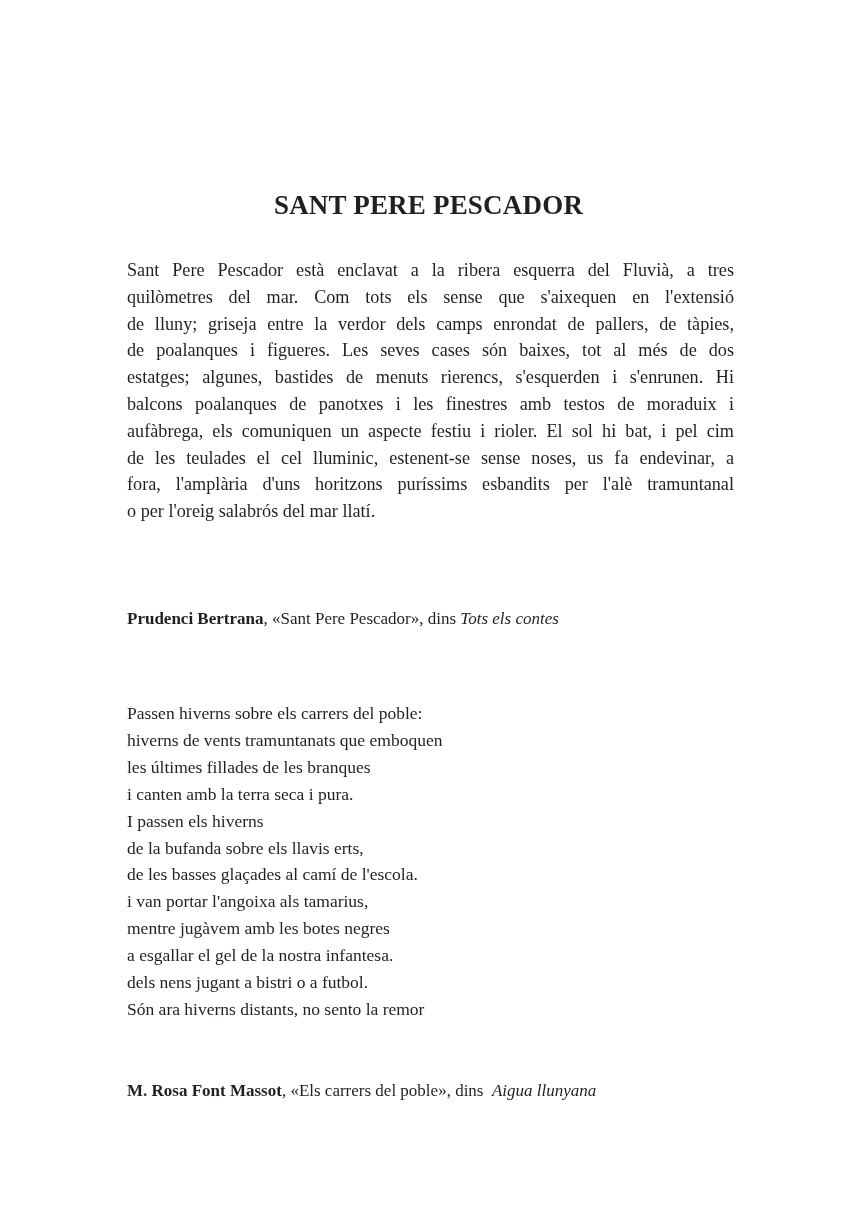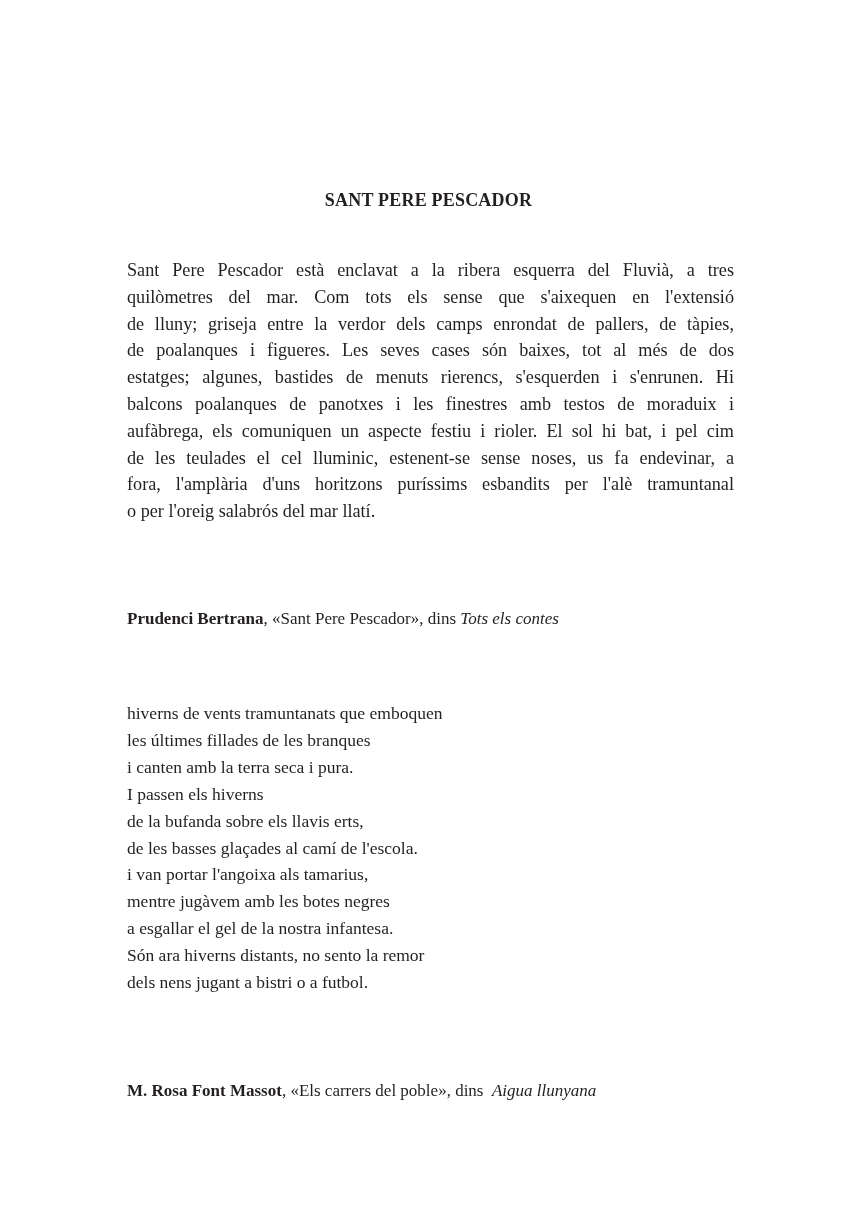--- a/index.html
+++ b/index.html
@@ -14,21 +14,21 @@
       overflow: hidden;
       font-family: "Liberation Serif", "DejaVu Serif", serif;
       color: #231f20;
     }
     .page-title {
       position: absolute;
       top: 190px;
       left: 0;
       width: 857px;
       text-align: center;
-      font-size: 18px;
+      font-size: 27px;
       font-weight: bold;
       letter-spacing: 0.2px;
       margin: 0;
     }
     .prose {
       position: absolute;
       top: 257px;
       left: 127px;
       width: 607px;
       font-size: 18.2px;
@@ -84,26 +84,27 @@
   <span class="line">balcons poalanques de panotxes i les finestres amb testos de moraduix i</span>
   <span class="line">aufàbrega, els comuniquen un aspecte festiu i rioler. El sol hi bat, i pel cim</span>
   <span class="line">de les teulades el cel lluminic, estenent-se sense noses, us fa endevinar, a</span>
   <span class="line">fora, l'amplària d'uns horitzons puríssims esbandits per l'alè tramuntanal</span>
   <span class="line last">o per l'oreig salabrós del mar llatí.</span>
 </p>
 
 <p class="citation citation-1"><span class="author">Prudenci Bertrana</span><span>, «Sant Pere Pescador», dins </span><span class="book">Tots els contes</span></p>
 
 <div class="poem">
+  <span class="verse">Passen hiverns sobre els carrers del poble:</span>
   <span class="verse">hiverns de vents tramuntanats que emboquen</span>
   <span class="verse">les últimes fillades de les branques</span>
   <span class="verse">i canten amb la terra seca i pura.</span>
   <span class="verse">I passen els hiverns</span>
   <span class="verse">de la bufanda sobre els llavis erts,</span>
   <span class="verse">de les basses glaçades al camí de l'escola.</span>
   <span class="verse">i van portar l'angoixa als tamarius,</span>
   <span class="verse">mentre jugàvem amb les botes negres</span>
   <span class="verse">a esgallar el gel de la nostra infantesa.</span>
+  <span class="verse">dels nens jugant a bistri o a futbol.</span>
   <span class="verse">Són ara hiverns distants, no sento la remor</span>
-  <span class="verse">dels nens jugant a bistri o a futbol.</span>
 </div>
 
 <p class="citation citation-2"><span class="author">M. Rosa Font Massot</span><span style="white-space:pre;">, «Els carrers del poble», dins  </span><span class="book">Aigua llunyana</span></p>
 
 </body></html>

